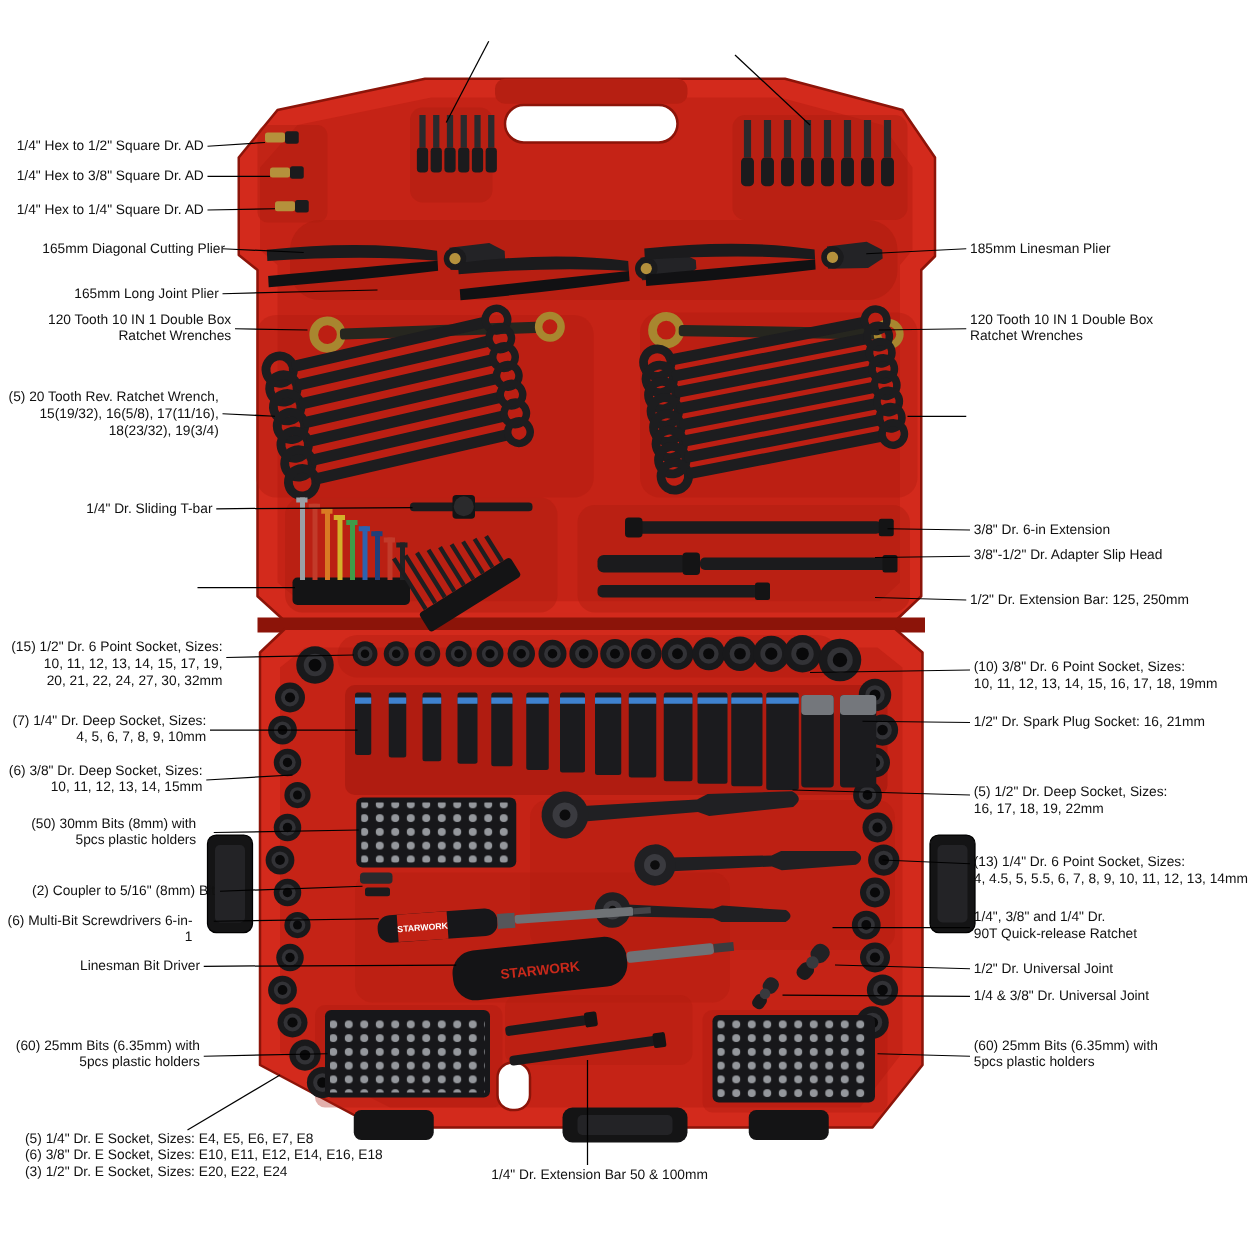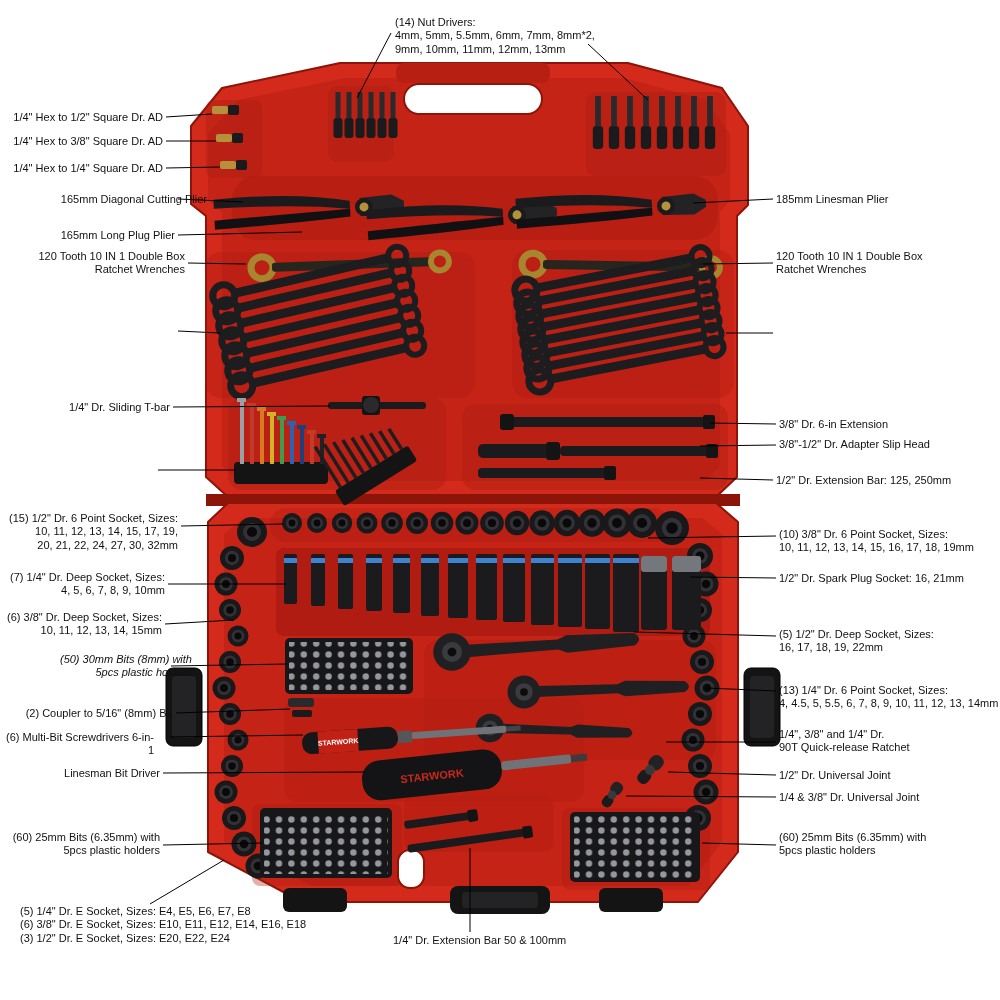--- a/index.html
+++ b/index.html
@@ -389,40 +389,40 @@
         <line x1="776" y1="578" x2="690" y2="577"></line>
     <line x1="776" y1="636" x2="634" y2="632"></line>
         <line x1="776" y1="691" x2="706" y2="688"></line>
     <line x1="776" y1="742" x2="666" y2="742"></line>
         <line x1="776" y1="775" x2="668" y2="772"></line>
     <line x1="776" y1="797" x2="626" y2="796"></line>
         <line x1="776" y1="845" x2="702" y2="843"></line>
   </g>
 </svg>
 
-<div class="label c" style="left:395px;top:16px;">(14) Nut Drivers:
-4mm, 5mm, 5.5mm, 6mm, 7mm, 8mm*2,
-9mm, 10mm, 11mm, 12mm, 13mm</div>
 
 <div class="label l" style="right:837px;top:111px;">1/4" Hex to 1/2" Square Dr. AD</div>
 <div class="label l" style="right:837px;top:135px;">1/4" Hex to 3/8" Square Dr. AD</div>
 <div class="label l" style="right:837px;top:162px;">1/4" Hex to 1/4" Square Dr. AD</div>
-<div class="label l" style="right:793px;top:193px;">165mm Diagonal Cutting Plier</div>
-<div class="label l" style="right:825px;top:229px;">165mm Long Plug Plier</div>
+<div class="label l" style="right:820px;top:193px;">165mm Diagonal Cutting Plier</div>
+<div class="label l" style="right:825px;top:229px;">165mm Long Joint Plier</div>
 <div class="label l" style="right:815px;top:250px;">120 Tooth 10 IN 1 Double Box
 Ratchet Wrenches</div>
+<div class="label l" style="right:825px;top:312px;">(5) 20 Tooth Rev. Ratchet Wrench,
+15(19/32), 16(5/8), 17(11/16),
+18(23/32), 19(3/4)</div>
 <div class="label l" style="right:830px;top:401px;">1/4" Dr. Sliding T-bar</div>
 <div class="label l" style="right:822px;top:512px;">(15) 1/2" Dr. 6 Point Socket, Sizes:
 10, 11, 12, 13, 14, 15, 17, 19,
 20, 21, 22, 24, 27, 30, 32mm</div>
 <div class="label l" style="right:835px;top:571px;">(7) 1/4" Dr. Deep Socket, Sizes:
 4, 5, 6, 7, 8, 9, 10mm</div>
 <div class="label l" style="right:838px;top:611px;">(6) 3/8" Dr. Deep Socket, Sizes:
 10, 11, 12, 13, 14, 15mm</div>
-<div class="label l" style="right:808px;top:653px;font-style:italic;">(50) 30mm Bits (8mm) with
+<div class="label l" style="right:843px;top:653px;">(50) 30mm Bits (8mm) with
 5pcs plastic holders</div>
 <div class="label l" style="right:828px;top:707px;">(2) Coupler to 5/16" (8mm) Bit</div>
 <div class="label l" style="right:846px;top:731px;">(6) Multi-Bit Screwdrivers 6-in-1</div>
 <div class="label l" style="right:840px;top:767px;">Linesman Bit Driver</div>
 <div class="label l" style="right:840px;top:831px;">(60) 25mm Bits (6.35mm) with
 5pcs plastic holders</div>
 <div class="label c" style="left:20px;top:905px;">(5) 1/4" Dr. E Socket, Sizes: E4, E5, E6, E7, E8
 (6) 3/8" Dr. E Socket, Sizes: E10, E11, E12, E14, E16, E18
 (3) 1/2" Dr. E Socket, Sizes: E20, E22, E24</div>
 

